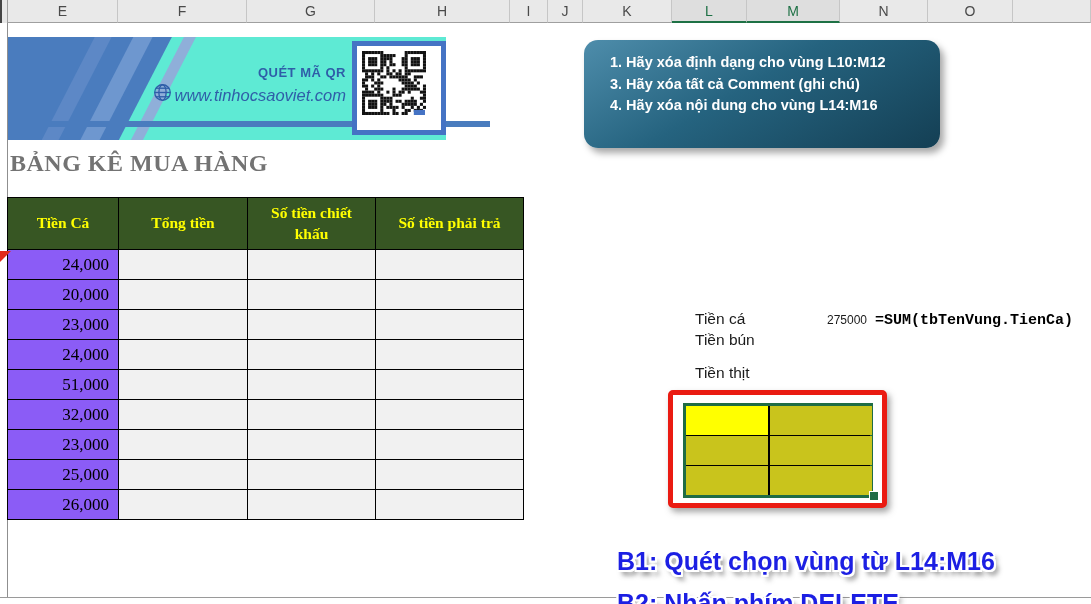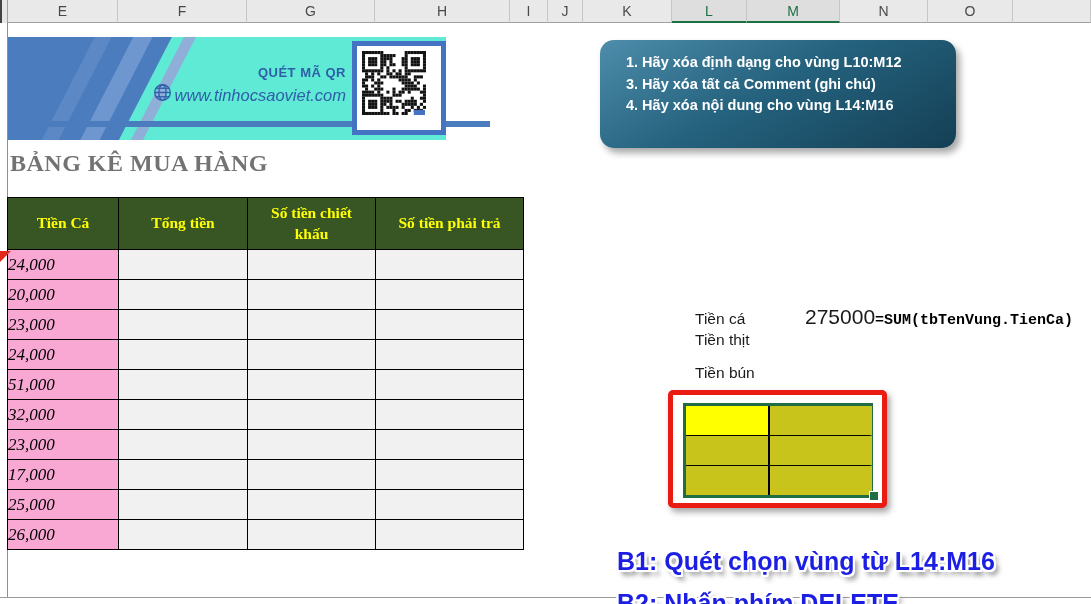--- a/index.html
+++ b/index.html
@@ -23,39 +23,39 @@
   .diag.a{background:#4a7cbe;clip-path:polygon(0 0,34% 0,23% 100%,0 100%);}
   .diag.b{background:#6e97cf;clip-path:polygon(26% 0,30% 0,19% 100%,15% 100%);}
   .diag.c{background:#5d88c6;clip-path:polygon(18% 0,21.5% 0,10.5% 100%,7% 100%);}
   .diag.d{background:#8fafd9;clip-path:polygon(36.5% 0,39% 0,28% 100%,25.5% 100%);}
   .banner-strip{position:absolute;left:0;top:84px;width:482px;height:6px;background:#4a7cbe;}
   .banner-text{position:absolute;right:100px;top:28px;text-align:right;color:#2f5ea8;line-height:1.25;}
   .banner-text .l1,.banner-text .l2{font-weight:bold;font-size:13px;letter-spacing:.5px;}
   .banner-site{display:flex;align-items:center;justify-content:flex-end;gap:3px;font-style:italic;font-size:16.5px;color:#2f5ea8;margin-top:2px;}
   .qr-frame{position:absolute;right:0px;top:4px;width:74px;height:74px;border:5px solid #4573c4;background:#ffffff;padding:5px;}
   
-  .instr-box{position:absolute;left:600px;top:40px;width:356px;height:108px;border-radius:14px;
+  .instr-box{position:absolute;left:584px;top:40px;width:356px;height:108px;border-radius:14px;
     background:linear-gradient(150deg,#4e8dab 0%,#25637f 45%,#143f54 100%);
     box-shadow:4px 5px 7px rgba(0,0,0,.35);box-sizing:border-box;padding:12px 14px 26px 26px;}
   .instr-item{color:#ffffff;font-size:14.5px;font-weight:600;line-height:21.5px;white-space:nowrap;}
   
   .sheet-title{position:absolute;left:10px;top:150px;font-family:"Liberation Serif",serif;font-weight:bold;font-size:24px;color:#737373;letter-spacing:.5px;}
   
   .ptable{position:absolute;left:7px;top:197px;border-collapse:collapse;}
   .ptable th{background:#375623;color:#ffff00;font-family:"Liberation Serif",serif;font-weight:bold;font-size:15.5px;
     border:1px solid #000;height:51px;line-height:1.35;padding:0 6px;}
   .ptable td{border:1px solid #000;height:29px;font-family:"Liberation Serif",serif;font-size:17px;color:#000;padding:0 9px 0 0;}
-  .ptable td.val{background:#f9a8d4;text-align:left;font-style:italic;}
+  .ptable td.val{background:#8b5cf6;text-align:right;}
   .ptable td.empty{background:#f1f1f1;}
   .comment-flag{position:absolute;left:0;top:251px;width:0;height:0;border-top:11px solid #e02a1a;border-right:11px solid transparent;}
   
   .summary{position:absolute;left:695px;top:288px;}
   .sum-row{display:flex;align-items:baseline;height:33px;}
   .sum-label{width:110px;font-size:15.5px;color:#1a1a1a;}
-  .sum-value{width:62px;font-size:21px;color:#1a1a1a;text-align:right;}
+  .sum-value{width:62px;font-size:12px;color:#1a1a1a;text-align:right;}
   .sum-formula{margin-left:8px;font-family:Liberation Mono, monospace;font-weight:bold;font-size:15px;color:#000;margin-top:24px;}
   
   .range-frame{position:absolute;left:668px;top:390px;width:209px;height:108px;border:5px solid #ea1b12;border-radius:5px;
     background:#ffffff;box-shadow:3px 4px 6px rgba(90,90,90,.55);}
   .range-sel{position:absolute;left:10px;top:8px;width:184px;height:89px;border:3px solid #1f6c45;background:#000;
     display:grid;grid-template-columns:82px 102px;grid-template-rows:1fr 1fr 1fr;gap:1.5px;}
   .range-cell{background:#c9c41c;}
   .range-cell.active{background:#ffff00;}
   .fill-handle{position:absolute;right:-7px;bottom:-7px;width:8px;height:8px;background:#1f6c45;border:1.5px solid #fff;}
   
@@ -425,26 +425,20 @@
         <td class="empty"></td>
         <td class="empty"></td>
       </tr>
       <tr>
         <td class="val">23,000</td>
         <td class="empty"></td>
         <td class="empty"></td>
         <td class="empty"></td>
       </tr>
       <tr>
-        <td class="val">17,000</td>
-        <td class="empty"></td>
-        <td class="empty"></td>
-        <td class="empty"></td>
-      </tr>
-      <tr>
         <td class="val">25,000</td>
         <td class="empty"></td>
         <td class="empty"></td>
         <td class="empty"></td>
       </tr>
       <tr>
         <td class="val">26,000</td>
         <td class="empty"></td>
         <td class="empty"></td>
         <td class="empty"></td>
@@ -453,26 +447,26 @@
 </table>
 <div class="comment-flag"></div>
 
 <div class="summary" id="summaryHost">
     <div class="sum-row">
       <div class="sum-label">Tiền cá</div>
       <div class="sum-value">275000</div>
       <div class="sum-formula">=SUM(tbTenVung.TienCa)</div>
     </div>
     <div class="sum-row">
-      <div class="sum-label">Tiền thịt</div>
+      <div class="sum-label">Tiền bún</div>
       <div class="sum-value"></div>
       <div class="sum-formula"></div>
     </div>
     <div class="sum-row">
-      <div class="sum-label">Tiền bún</div>
+      <div class="sum-label">Tiền thịt</div>
       <div class="sum-value"></div>
       <div class="sum-formula"></div>
     </div>
   </div>
 
 <div class="range-frame">
   <div class="range-sel" id="rangeGrid">
       <div class="range-cell active"></div>
       <div class="range-cell"></div>
       <div class="range-cell"></div>

